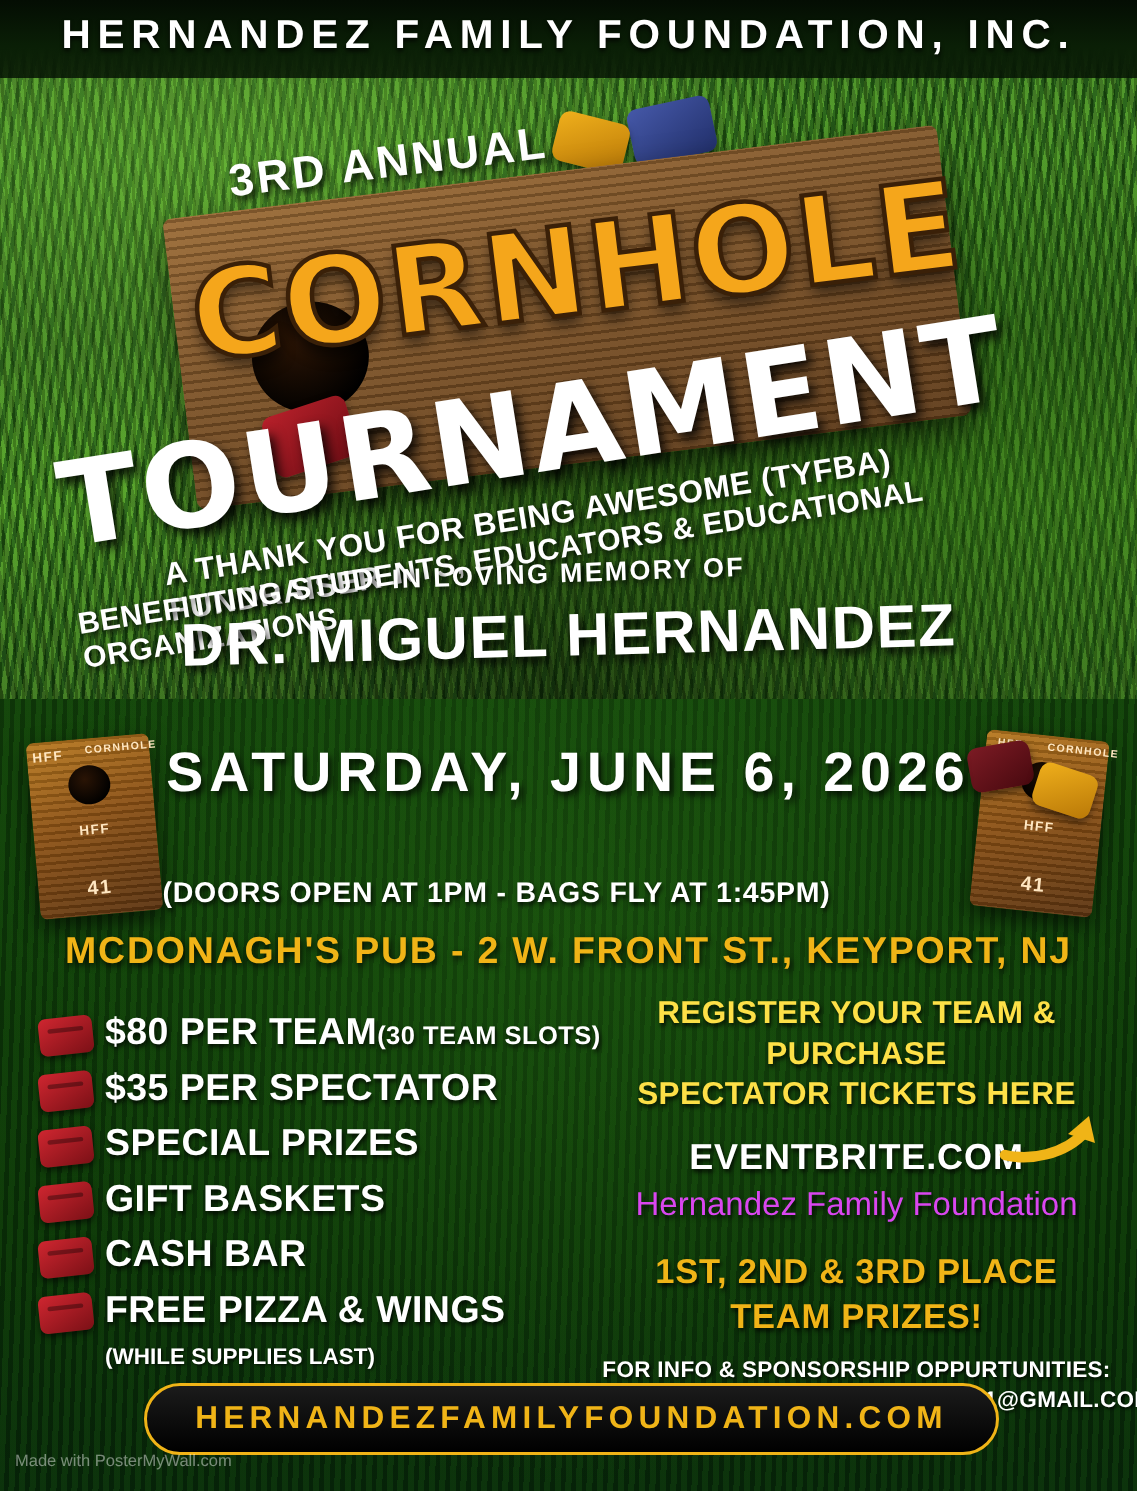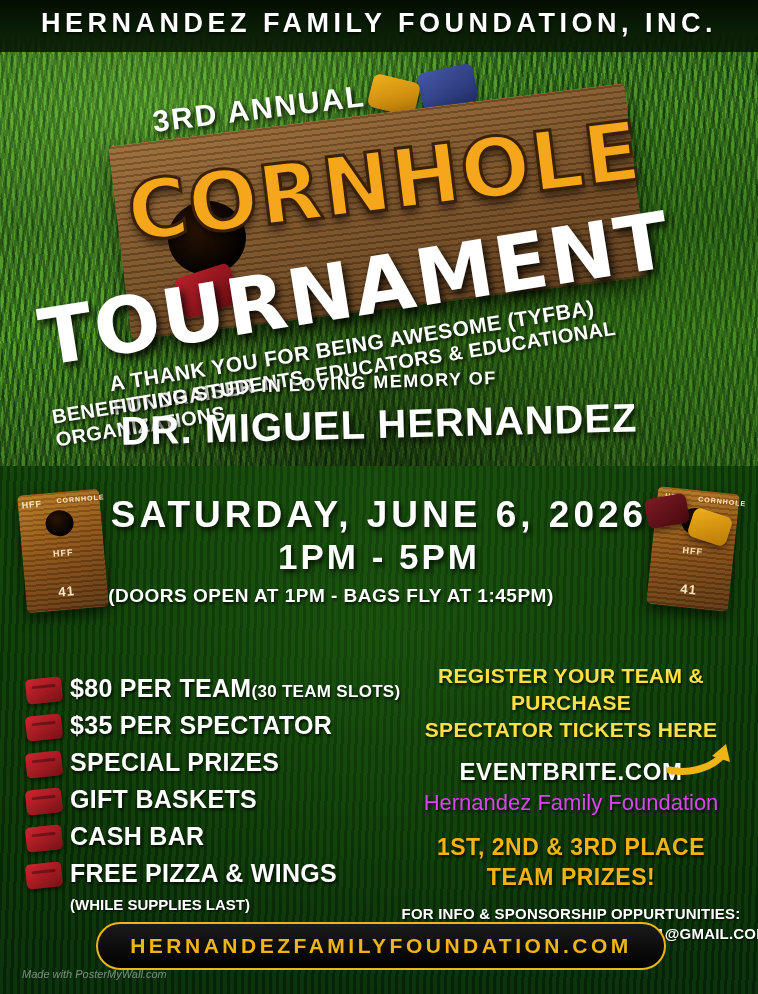--- a/index.html
+++ b/index.html
@@ -380,25 +380,24 @@
   }
   .footer-pill span {
     color: #f0b417;
     font-size: 21px;
     font-weight: bold;
     letter-spacing: 3.5px;
   }
 
   .watermark {
     position: absolute;
-    left: 22px; top: 968px;
+    left: 10px; top: 968px;
     color: rgba(255,255,255,0.45);
     font-size: 11px;
     z-index: 7;
-    font-style: italic;
   }
 </style>
 </head>
 <body>
 
 <div class="poster">
 
   <div class="grass-top"></div>
   <div class="lower"></div>
 
@@ -439,22 +438,22 @@
     <div class="lbl" style="top:5px; left:-14px; width:60px; font-size:7px;">HFF</div>
     <div class="lbl" style="top:5px; left:36px; width:58px; font-size:7px;">CORNHOLE</div>
     <div class="hole"></div>
     <div class="lbl" style="top:56px;">HFF</div>
     <div class="lbl" style="top:92px; font-size:13px;">41</div>
   </div>
   <div class="bag" style="left:646px; top:496px; transform:rotate(-10deg); width:42px; height:30px; background:linear-gradient(150deg,#7c1b24,#48090f); z-index:5;"></div>
   <div class="bag gold" style="left:690px; top:512px; transform:rotate(18deg); width:40px; height:30px; z-index:5;"></div>
 
   <div class="date">SATURDAY, JUNE 6, 2026</div>
-  <div class="time">1PM - 5PM</div>
   <div class="doors">(DOORS OPEN AT 1PM - BAGS FLY AT 1:45PM)</div>
+  <div class="venue">MCDONAGH'S PUB - 2 W. FRONT ST., KEYPORT, NJ</div>
 
   <div class="left-col">
     <div class="li">
       <span class="li-bag"></span>
       <span>$80 PER TEAM</span><span class="small">(30 TEAM SLOTS)</span>
     </div>
     <div class="li">
       <span class="li-bag"></span>
       <span>$35 PER SPECTATOR</span>
     </div>

